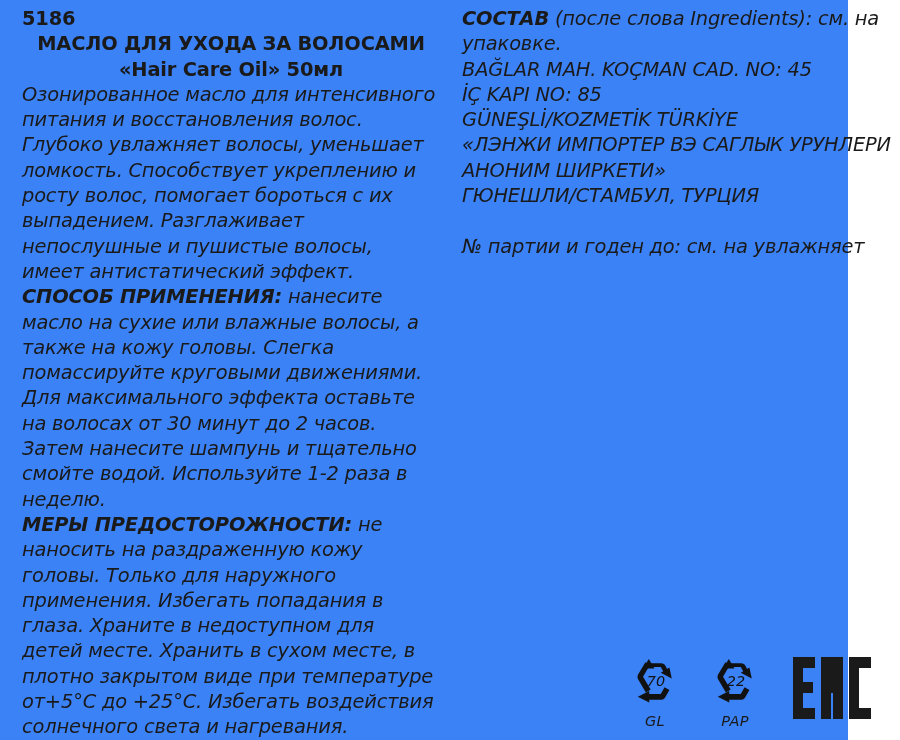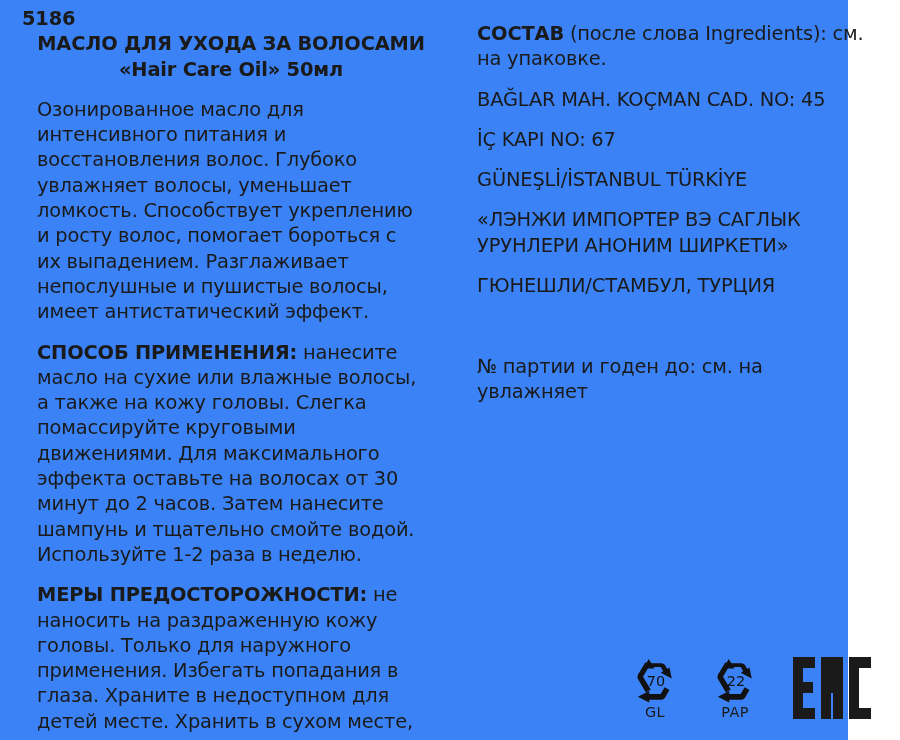--- a/index.html
+++ b/index.html
@@ -37,23 +37,24 @@
     left: 22px;
     width: 418px;
   }
 
   .column-right {
     left: 462px;
     width: 430px;
   }
 
   .para {
-    margin: 15px;
+    margin: 0;
     padding: 0;
     text-indent: 0;
+    font-style: italic;
   }
 
   .code-line {
     font-weight: bold;
     margin: 0;
   }
 
   .title-line {
     font-weight: bold;
     margin: 0;
@@ -74,41 +75,42 @@
     position: absolute;
     left: 628px;
     top: 657px;
     width: 252px;
     height: 80px;
   }
 
   .symbol {
     position: absolute;
     top: 0;
+    font-style: italic;
   }
 
   .mobius {
     width: 48px;
   }
 
   .mobius-gl  { left: 3px; }
   .mobius-pap { left: 83px; }
 
   .mobius-loop {
     display: block;
     width: 48px;
     height: 46px;
   }
 
   .mobius-caption {
     display: block;
     text-align: center;
     font-size: 14.5px;
     line-height: 16px;
-    margin-top: 1px;
+    margin-top: 10px;
     letter-spacing: 0.3px;
     color: #1a1a1a;
   }
 
   .eac-mark {
     left: 165px;
     top: 0px;
     width: 80px;
     height: 62px;
   }
@@ -137,22 +139,22 @@
     <p class="para"><span class="run-in">МЕРЫ ПРЕДОСТОРОЖНОСТИ:</span><span> не наносить на раздраженную кожу головы. Только для наружного применения. Избегать попадания в глаза. Храните в недоступном для детей месте. Хранить в сухом месте, в плотно закрытом виде при температуре от+5°С до +25°С. Избегать воздействия солнечного света и нагревания.</span></p>
 
   </div>
 
   <div class="column column-right">
 
     <p class="para"><span class="run-in">СОСТАВ</span><span> (после слова Ingredients): см. на упаковке.</span></p>
 
 
     <div class="para">BAĞLAR MAH. KOÇMAN CAD. NO: 45</div>
-    <div class="para">İÇ KAPI NO: 67</div>
-    <div class="para">GÜNEŞLİ/İSTANBUL TÜRKİYE</div>
+    <div class="para">İÇ KAPI NO: 85</div>
+    <div class="para">GÜNEŞLİ/KOZMETİK TÜRKİYE</div>
 
     <p class="para">«ЛЭНЖИ ИМПОРТЕР ВЭ САГЛЫК УРУНЛЕРИ АНОНИМ ШИРКЕТИ»</p>
 
 
     <div class="para">ГЮНЕШЛИ/СТАМБУЛ, ТУРЦИЯ</div>
 
 
     <span class="spacer-line"></span>
 
     <p class="para">№ партии и годен до: см. на увлажняет</p>

